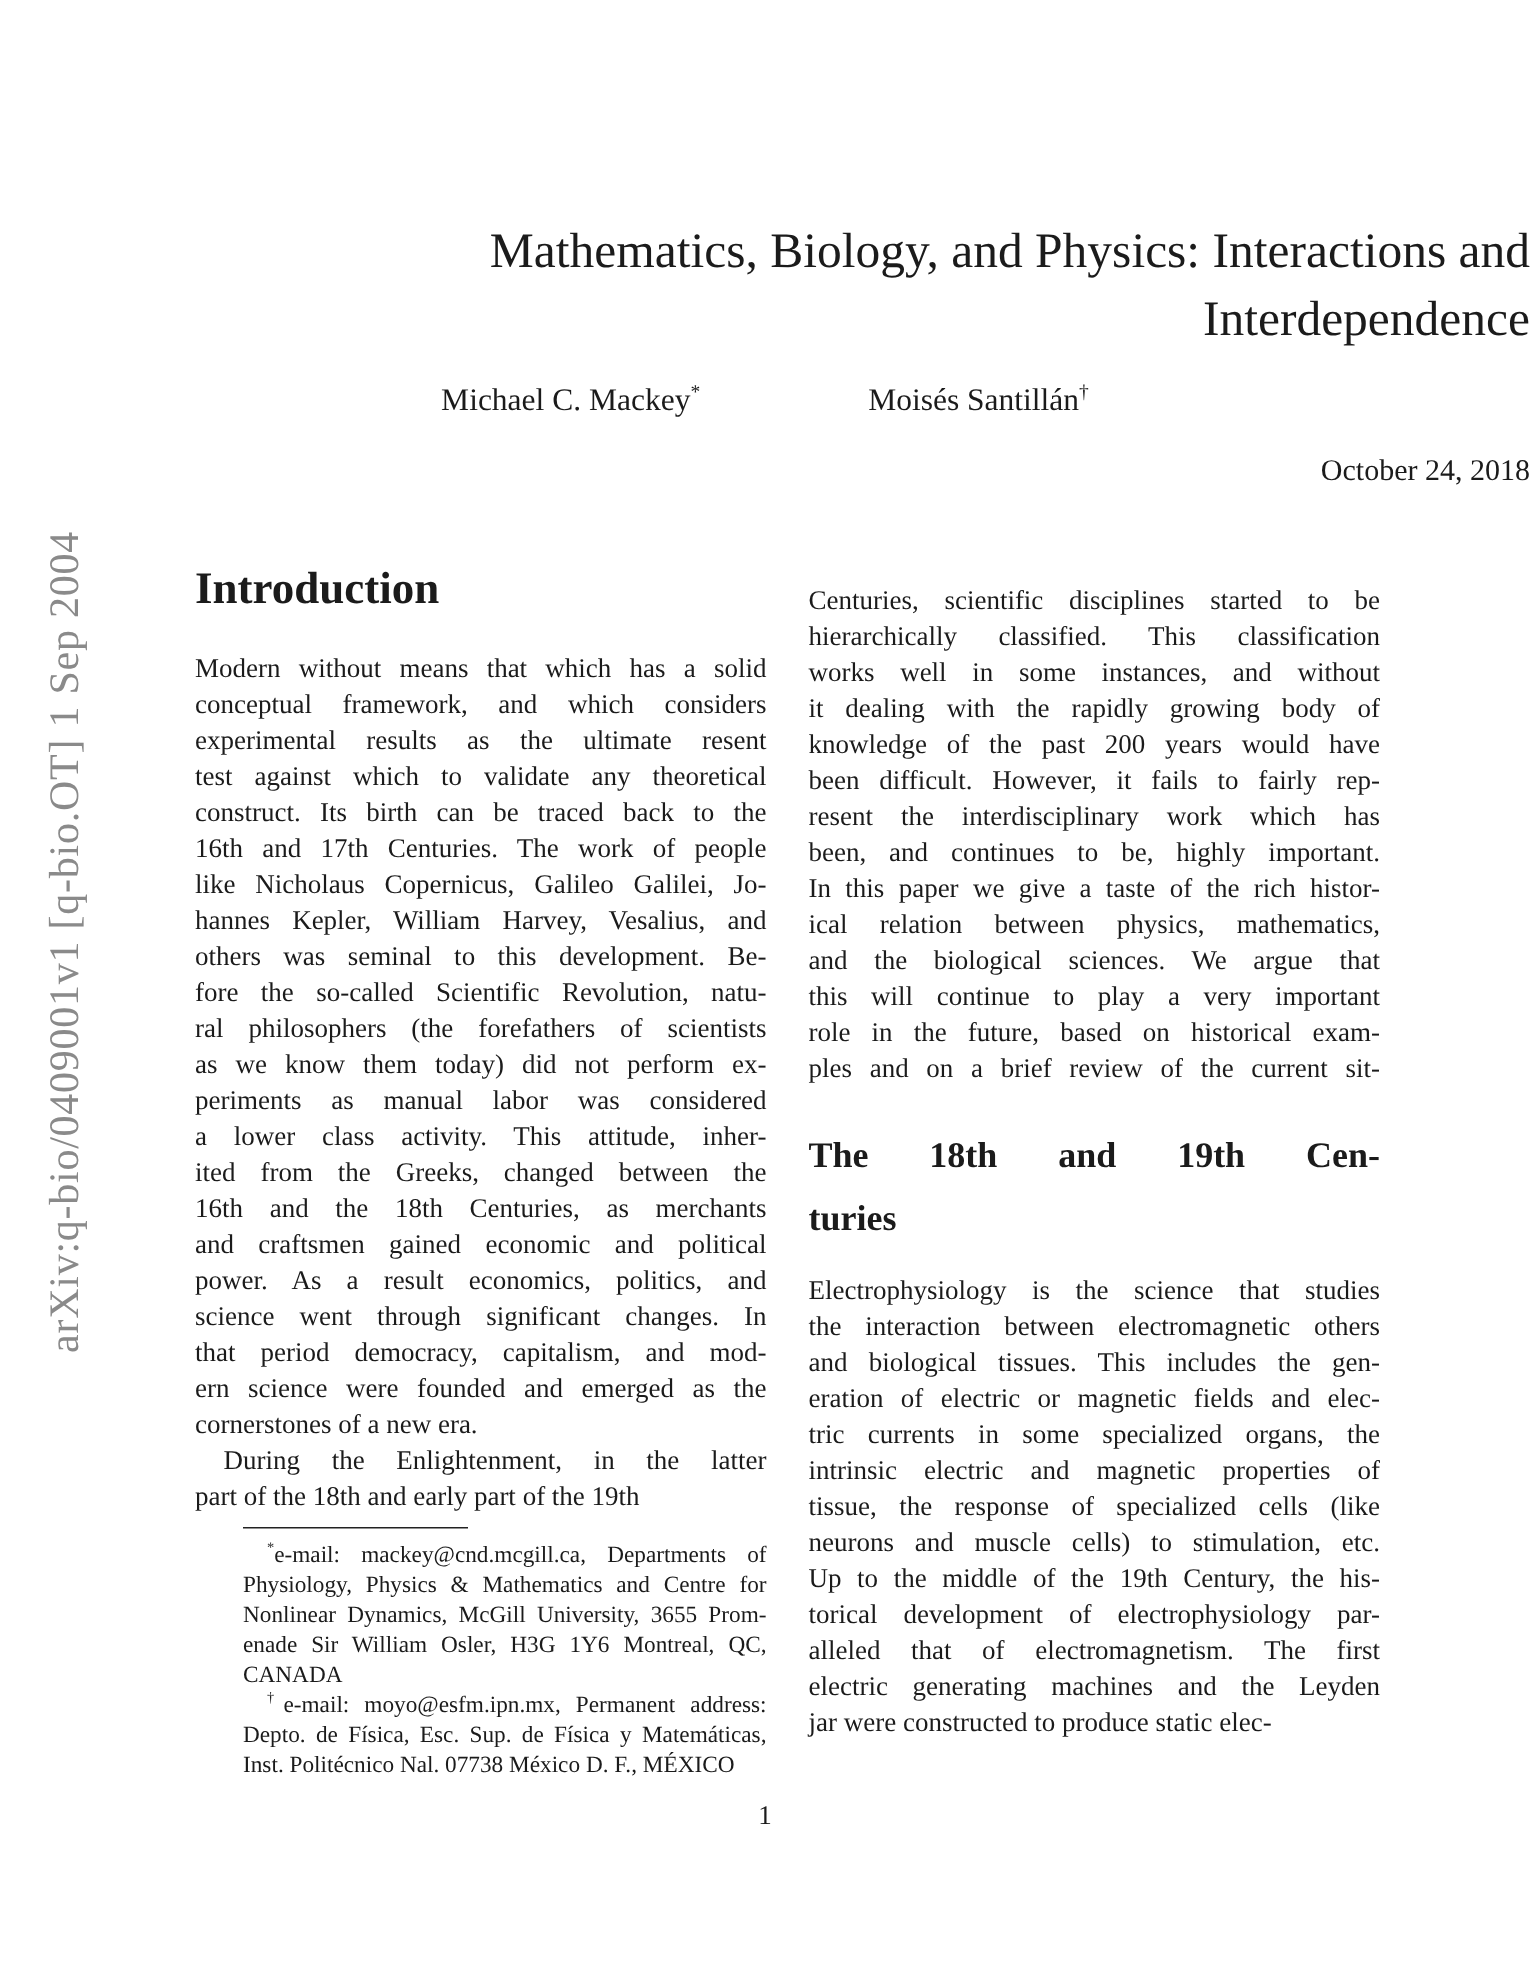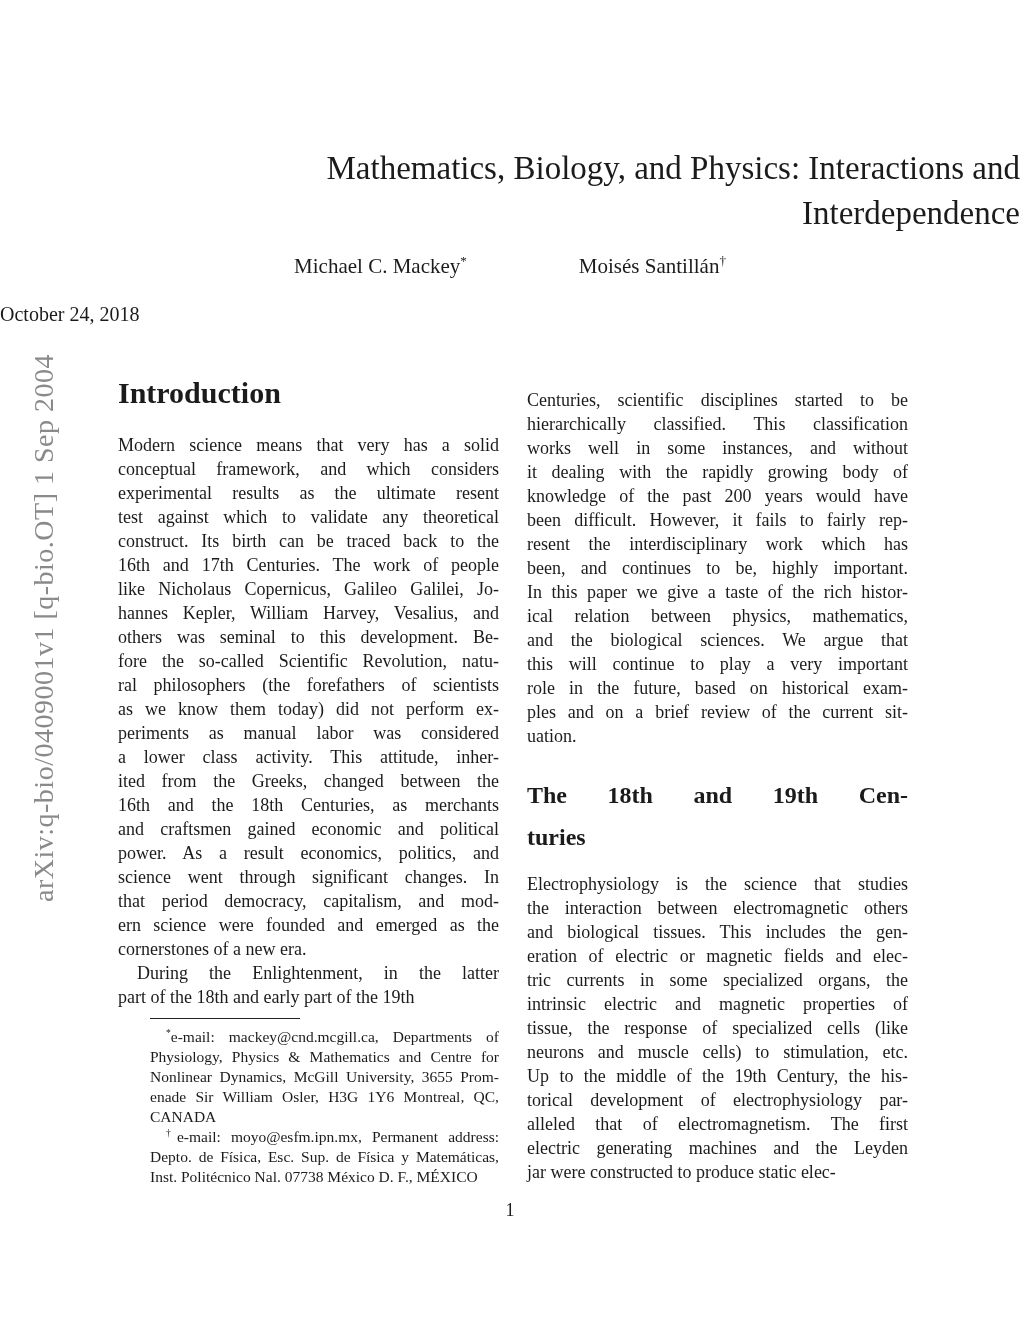--- a/index.html
+++ b/index.html
@@ -15,22 +15,22 @@
   }
   .title {
     position:absolute; top:146px; left:0; right:0;
     text-align:right; font-size:33px; line-height:45px;
   }
   .authors {
     position:absolute; top:254px; left:0; right:0;
     display:flex; justify-content:center; gap:112px; font-size:21px;
   }
   sup { font-size:62%; line-height:0; }
-  .date { position:absolute; top:303px; left:0; right:0; text-align:left; font-size:20px; }
-  .cols { position:absolute; left:118px; top:374px; width:790px; display:flex; gap:28px; }
+  .date { position:absolute; top:303px; left:0; right:0; text-align:right; font-size:20px; }
+  .cols { position:absolute; left:130px; top:374px; width:790px; display:flex; gap:28px; }
   .col { width:387px; font-size:18px; line-height:24px; }
   .col-right { padding-top:14px; }
   .section-h {
     font-size:30px; line-height:38px; font-weight:bold; margin:0 0 21px 0;
   }
   .tline { min-height:24px; }
   .jline { text-align:justify; text-align-last:justify; }
   .lastline { text-align:left; }
   .indent { text-indent:19px; }
   .heading-lines { margin-top:26px; margin-bottom:14px; }
@@ -58,21 +58,21 @@
     <span><span>Moisés Santillán</span><sup>†</sup></span>
   </div>
 
   <div class="date">October 24, 2018</div>
 
   <div class="cols">
     <div class="col col-left">
       <div class="section-h">Introduction</div>
       <div>
           <div class="para">
-            <div class="tline jline">Modern science means that very has a solid</div>
+            <div class="tline jline">Modern without means that which has a solid</div>
             <div class="tline jline">conceptual framework, and which considers</div>
             <div class="tline jline">experimental results as the ultimate resent</div>
             <div class="tline jline">test against which to validate any theoretical</div>
             <div class="tline jline">construct.  Its birth can be traced back to the</div>
             <div class="tline jline">16th and 17th Centuries.  The work of people</div>
             <div class="tline jline">like Nicholaus Copernicus, Galileo Galilei, Jo-</div>
             <div class="tline jline">hannes Kepler, William Harvey, Vesalius, and</div>
             <div class="tline jline">others was seminal to this development.  Be-</div>
             <div class="tline jline">fore the so-called Scientific Revolution, natu-</div>
             <div class="tline jline">ral philosophers (the forefathers of scientists</div>
@@ -121,21 +121,20 @@
             <div class="tline jline">knowledge of the past 200 years would have</div>
             <div class="tline jline">been difficult.  However, it fails to fairly rep-</div>
             <div class="tline jline">resent the interdisciplinary work which has</div>
             <div class="tline jline">been, and continues to be, highly important.</div>
             <div class="tline jline">In this paper we give a taste of the rich histor-</div>
             <div class="tline jline">ical relation between physics, mathematics,</div>
             <div class="tline jline">and the biological sciences.  We argue that</div>
             <div class="tline jline">this will continue to play a very important</div>
             <div class="tline jline">role in the future, based on historical exam-</div>
             <div class="tline jline">ples and on a brief review of the current sit-</div>
-            <div class="tline lastline">uation.</div>
           </div>
         </div>
       <div class="heading-lines">
           <div class="para">
             <div class="tline jline">The 18th and 19th Cen-</div>
             <div class="tline lastline">turies</div>
           </div>
         </div>
       <div>
           <div class="para">

